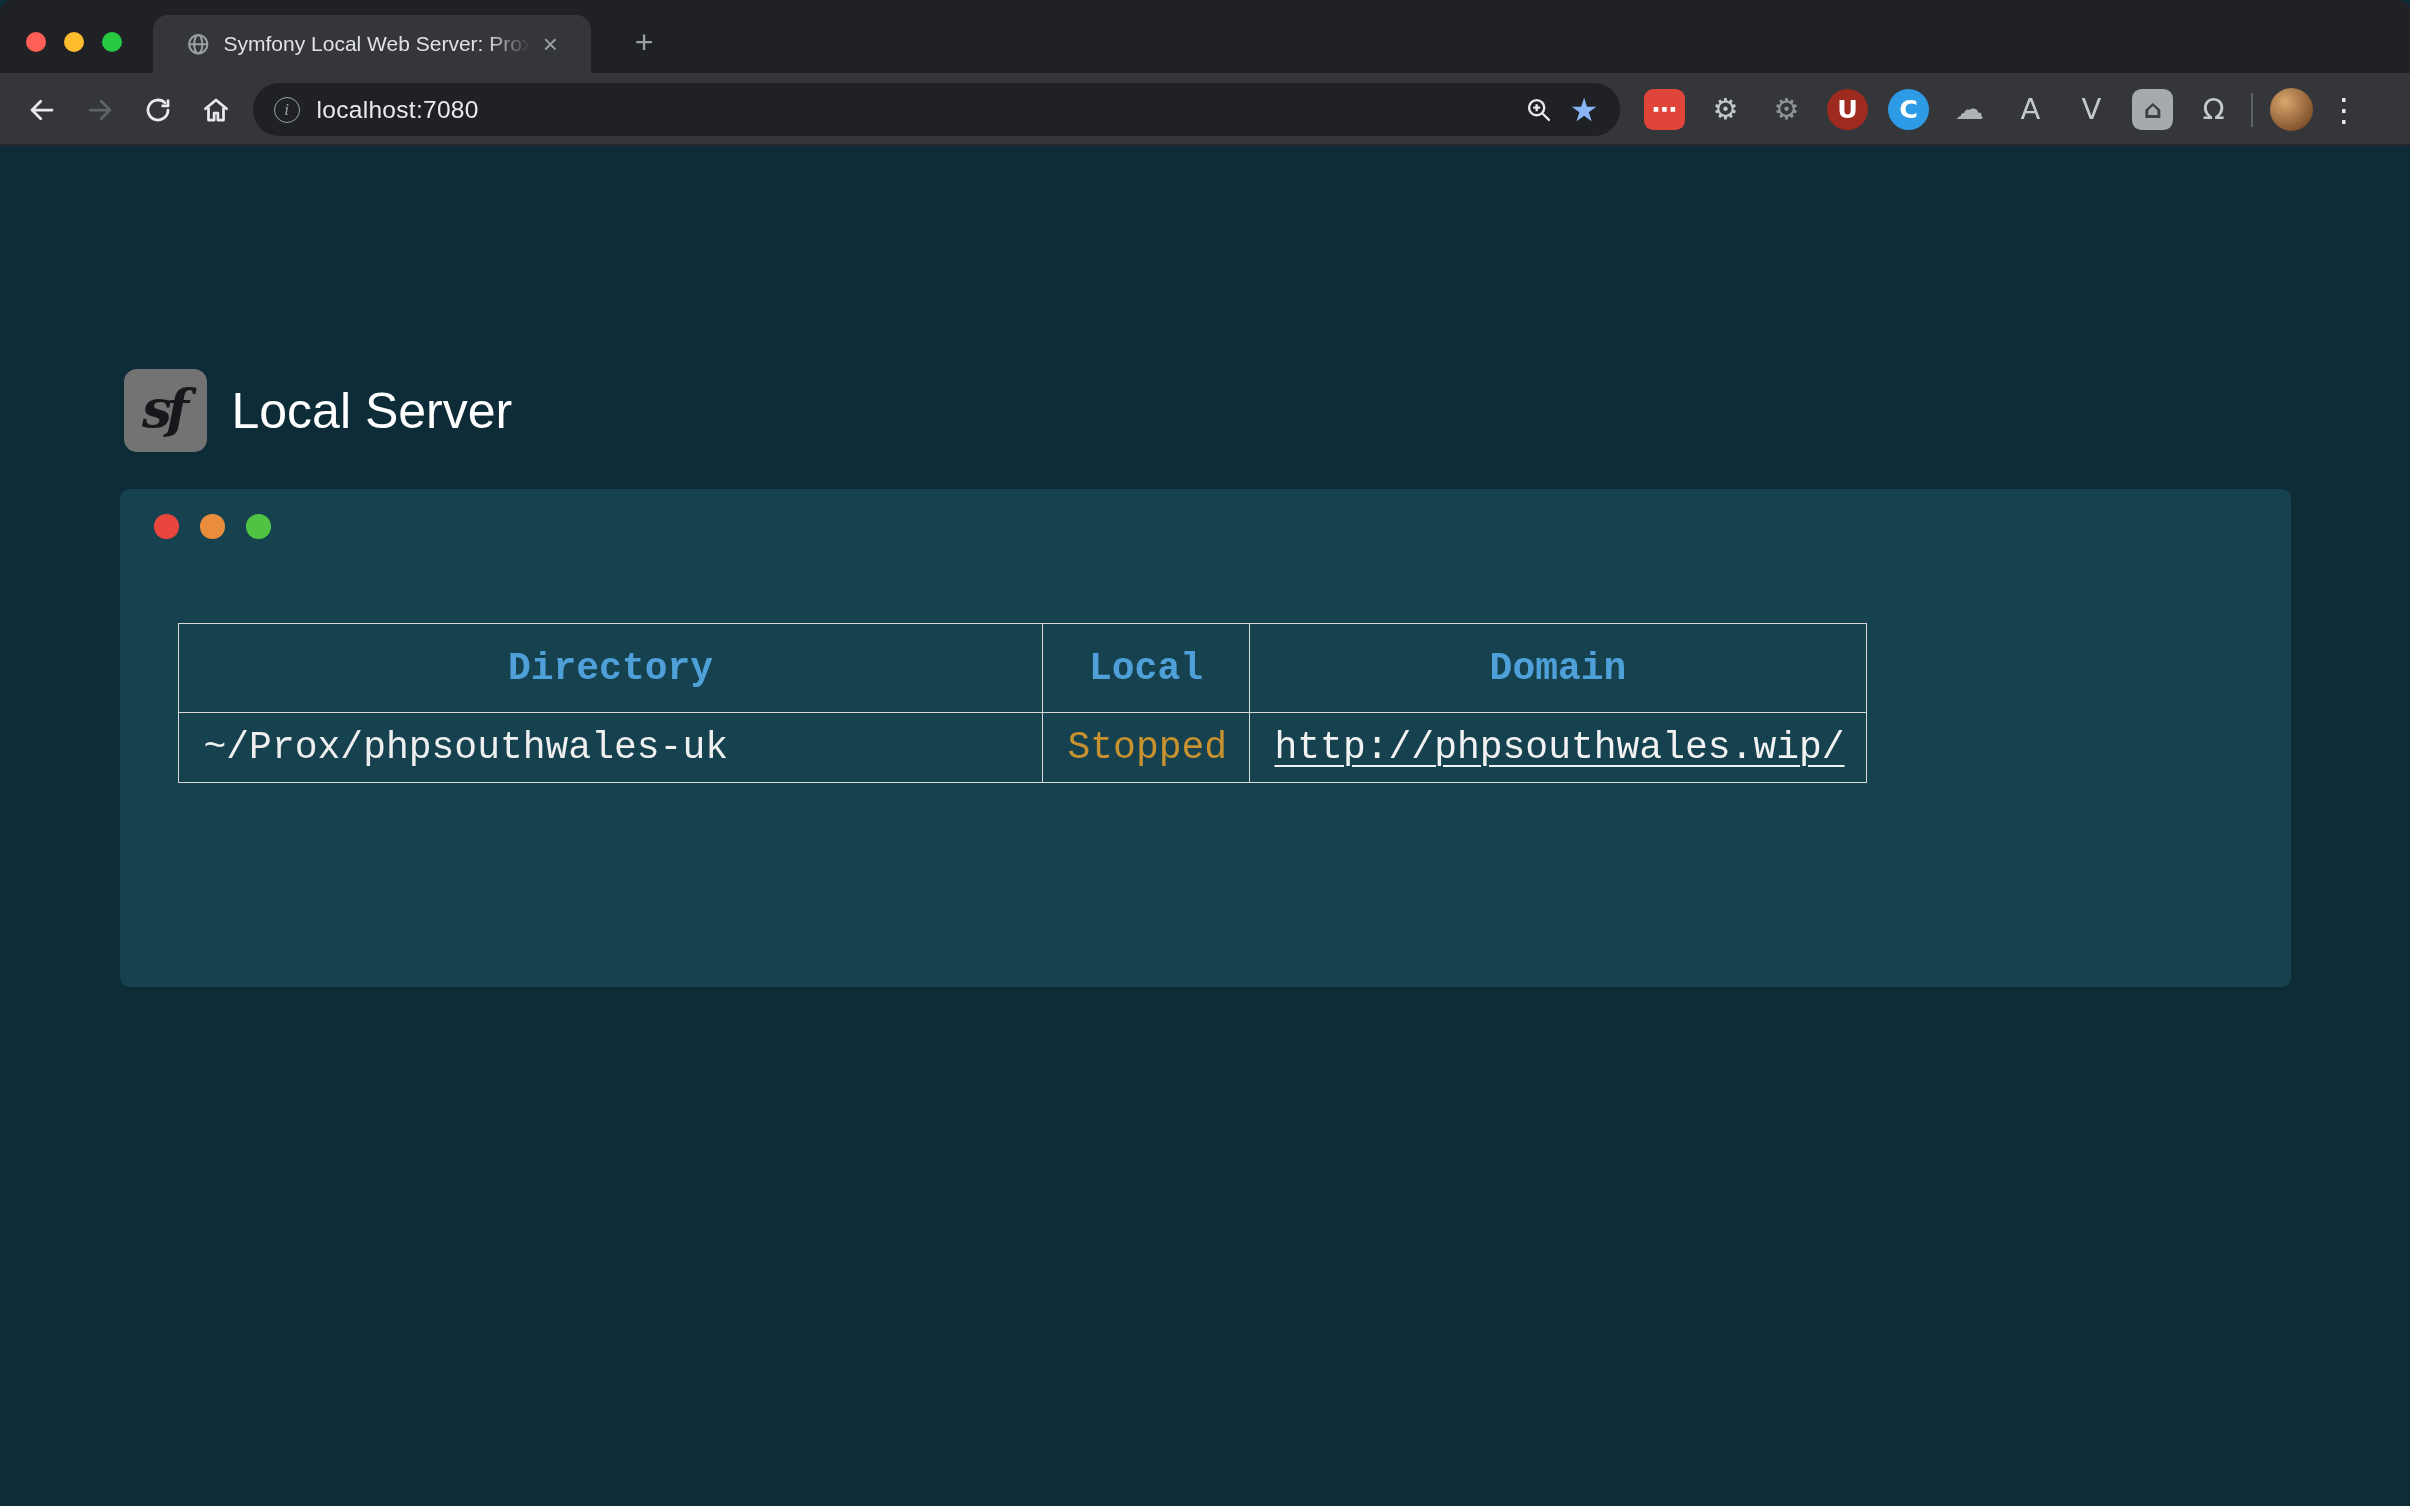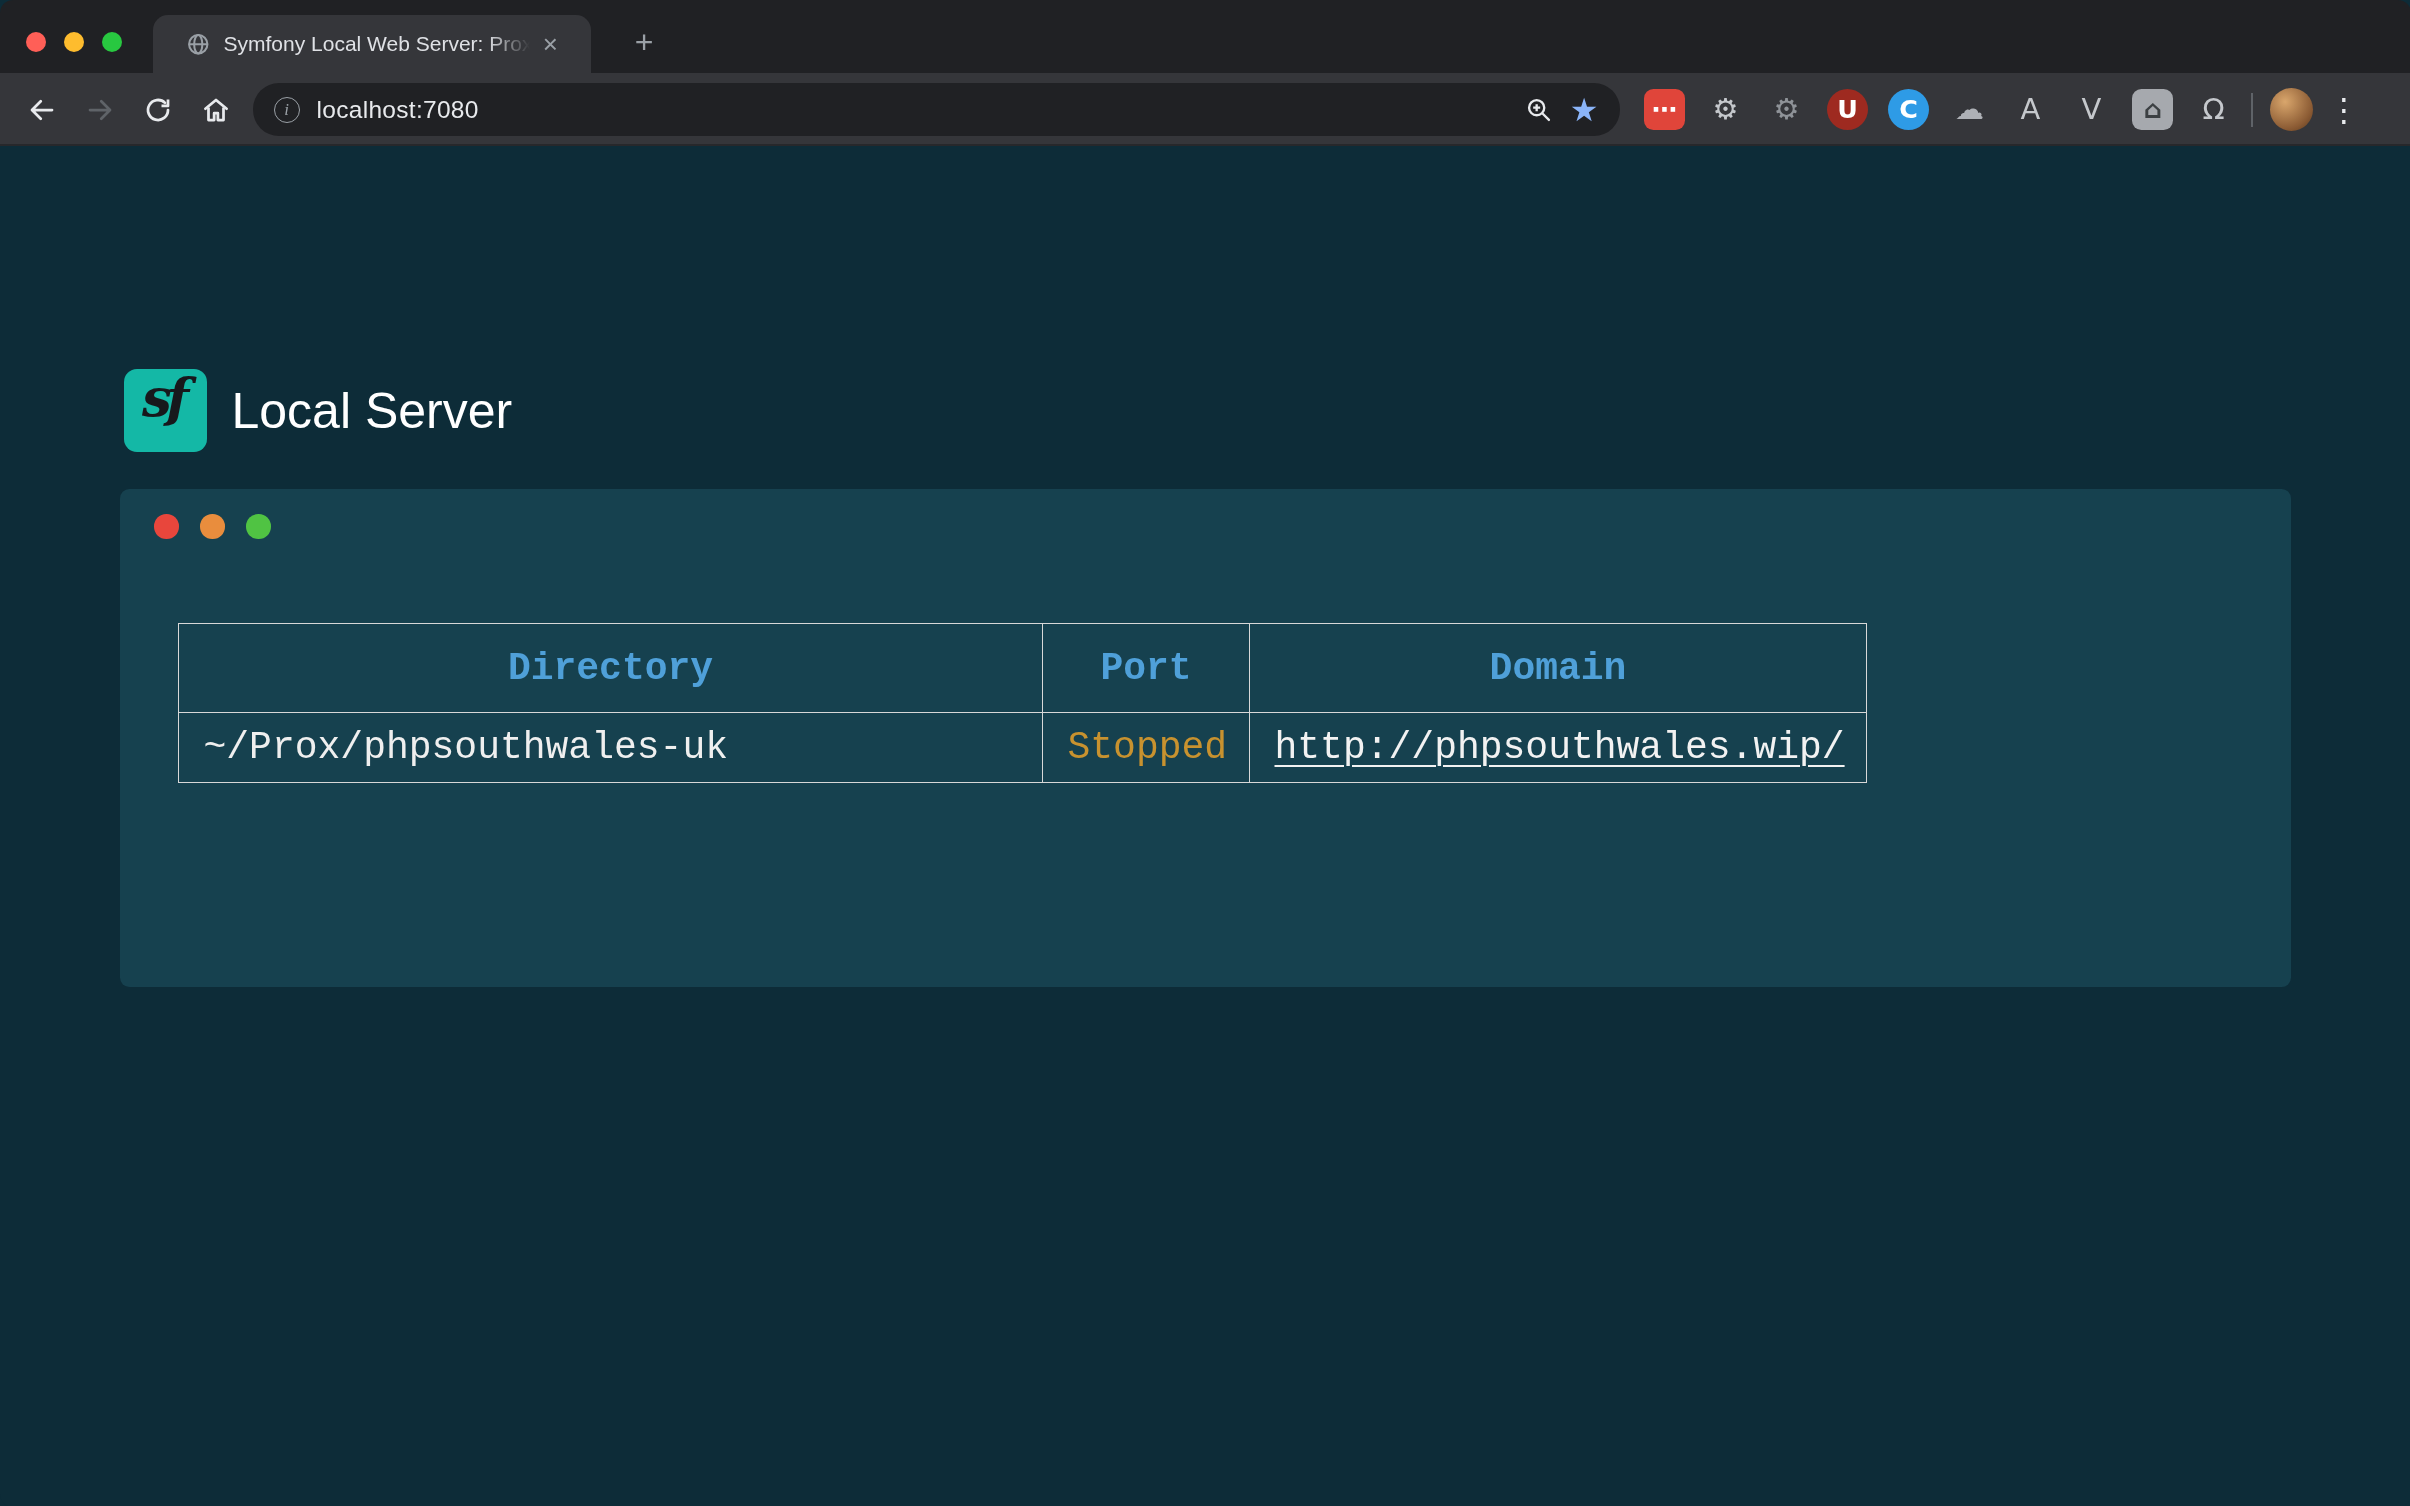--- a/index.html
+++ b/index.html
@@ -53,22 +53,22 @@
   .ext.none    { font-size:29px; font-weight:normal; }
 
   .sep { width:1.9px; height:34px; background:#5F6368; margin:0 17px; flex:none; }
   .avatar { width:43px; height:43px; border-radius:50%; flex:none;
             background:radial-gradient(circle at 35% 32%, #D9A66C, #8A5A33 68%, #53351C); }
   .menu { color:#E8EAED; font-size:32px; margin:0 15px; font-family:"DejaVu Sans",sans-serif; }
 
   
   .page { flex:1; background:var(--page-bg,#0D2C38); position:relative; }
   .brand { position:absolute; left:124px; top:223px; display:flex; align-items:center; gap:24.5px; }
-  .logo { width:83px; height:83px; background:#14b8a6; border-radius:13px;
-          display:flex; justify-content:center; }
+  .logo { width:83px; height:83px; background:#737373; border-radius:13px;
+          display:flex; align-items:center; justify-content:center; }
   .logo span { font-family:"DejaVu Serif","Liberation Serif",serif; font-style:italic; font-weight:bold;
                font-size:53px; color:#17181C; letter-spacing:-5.6px; transform:translate(-2.8px,-2.8px); }
   .page-title { font-size:50px; color:#FFFFFF; font-weight:400; }
 
   .panel { position:absolute; left:120px; top:343px; width:2171px; height:498px;
            background:var(--panel-bg,#16414F); border-radius:9.4px; }
   .panel-dots { position:absolute; left:34px; top:25.4px; display:flex; gap:21.7px; }
   .pdot { width:24.5px; height:24.5px; border-radius:50%; }
   .pdot.pred    { background:var(--dot-red,#E8463C); }
   .pdot.porange { background:var(--dot-orange,#E98D3D); }
@@ -187,21 +187,21 @@
 
       <table class="server-table">
         <colgroup>
             <col class="c-dir">
             <col class="c-port">
             <col class="c-domain">
           </colgroup>
         <thead>
           <tr>
             <th>Directory</th>
-            <th>Port</th>
+            <th>Local</th>
             <th>Domain</th>
           </tr>
         </thead>
         <tbody>
             <tr>
               <td>~/Prox/phpsouthwales-uk</td>
               <td class="stopped">Stopped</td>
               <td><a href="#">http://phpsouthwales.wip/</a></td>
             </tr>
           </tbody>

